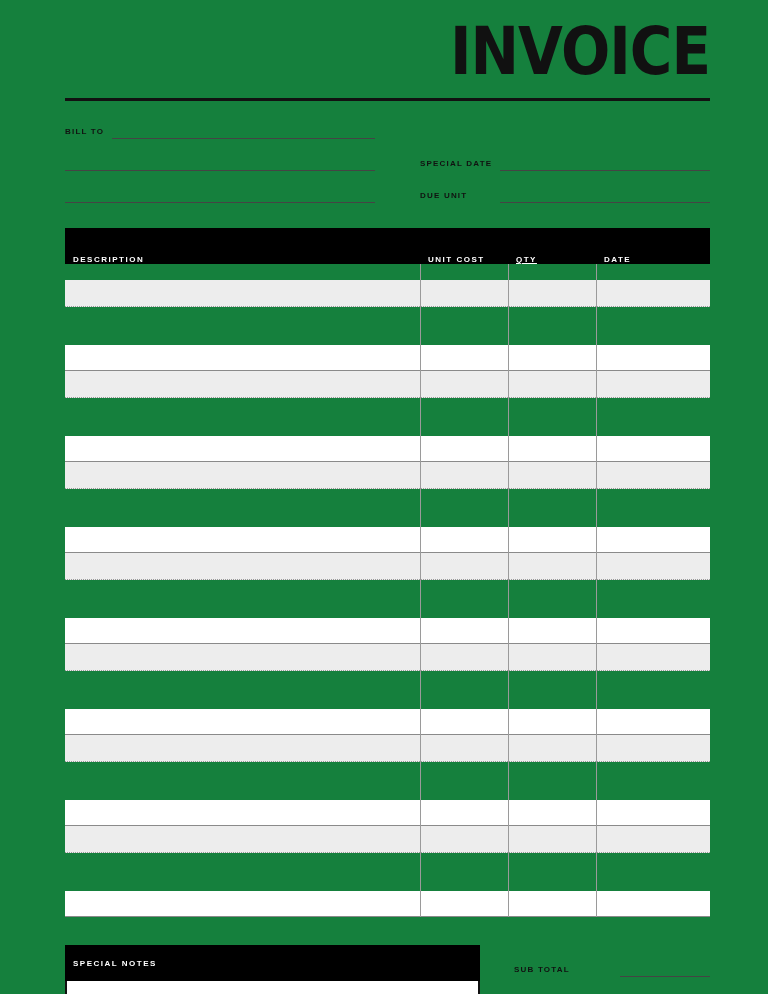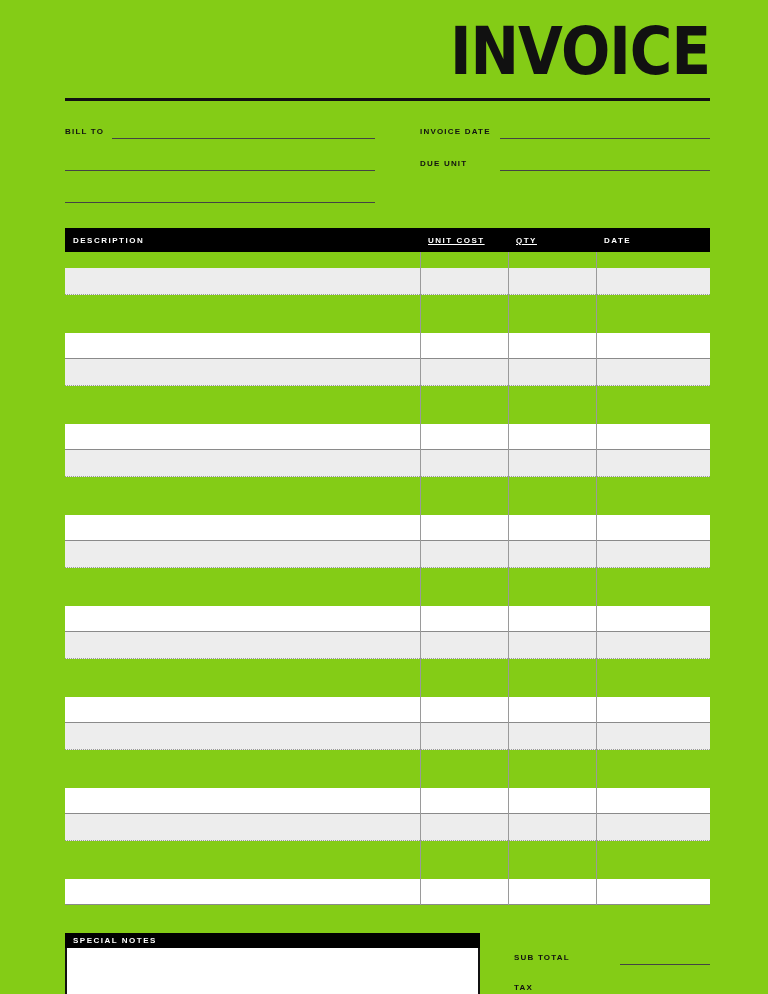--- a/index.html
+++ b/index.html
@@ -10,21 +10,21 @@
     --blank-line:#444444;
   }
   *{margin:0;padding:0;box-sizing:border-box;}
   html,body{background:#ffffff;}
   body{
     width:768px;
     font-family:"Liberation Sans","DejaVu Sans",sans-serif;
     color:var(--ink);
   }
   .page{
-    width:768px;height:994px;background:#84cc16;
+    width:768px;height:994px;background:#15803d;
     padding:26px 58px 0 65px;
     overflow:hidden;position:relative;
   }
 
   
   .masthead{text-align:right;}
   .title{
     font-family:"DejaVu Sans","Liberation Sans",sans-serif;
     font-weight:bold;font-size:58px;line-height:1;
     letter-spacing:-1px;display:inline-block;
@@ -36,50 +36,50 @@
   .lbl{
     font-size:8px;font-weight:bold;letter-spacing:1.2px;
     color:var(--ink);white-space:nowrap;
   }
   .field-row{display:flex;align-items:flex-end;height:32px;}
   .field-row .lbl{margin-right:8px;padding-bottom:3px;}
   .blank-line{border-bottom:1px solid var(--blank-line);height:0;}
   .grow{flex:1 1 auto;}
 
   
-  .meta{display:flex;margin-top:6px;}
+  .meta{display:flex;margin-top:6px;align-items:flex-end;}
   .meta-left{width:310px;margin-right:45px;}
   .meta-right{flex:1;}
   .meta-lbl{width:72px;flex:none;}
 
   
   .items{margin-top:25px;}
-  .thead{display:flex;height:24px;background:var(--table-header-bg);align-items:center;}
+  .thead{display:flex;height:36px;background:var(--table-header-bg);align-items:flex-end;}
   .th{
     color:#ffffff;font-size:8px;font-weight:bold;letter-spacing:1.5px;
     padding-left:8px;white-space:nowrap;
   }
   .col-desc{width:355px;}
-  .col-unit{width:88px;text-decoration:underline;}
+  .col-unit{width:88px;}
   .col-qty{width:88px;text-decoration:underline;}
   .col-total{flex:1;}
   .tbody{position:relative;padding-top:16px;}
   .vline{position:absolute;top:0;bottom:0;width:1px;background:var(--grid-line);}
   .v1{left:355px;}
   .v2{left:443px;}
   .v3{left:531px;}
   .row .half{height:27px;}
   .row .half.top{background:var(--row-fill);border-bottom:1px dotted var(--grid-line);height:27px;}
   .row .half.bottom{background:#ffffff;border-bottom:1px solid #8a8a8a;height:26px;}
 
   
   .mid{display:flex;margin-top:28px;}
   .notes{width:415px;}
   .notes-bar{
-    height:15px;background:var(--table-header-bg);display:flex;align-items:center;
+    height:36px;background:var(--table-header-bg);display:flex;align-items:center;
   }
   .notes-bar span{
     color:#ffffff;font-size:8px;font-weight:bold;letter-spacing:1.5px;padding-left:8px;
   }
   .notes-box{height:96px;border:2px solid var(--ink);border-top:0;background:#ffffff;}
   .totals{margin-left:auto;width:196px;padding-top:2px;}
   .tot{height:30px;}
   .tot-lbl{width:98px;flex:none;}
 
   
@@ -103,21 +103,21 @@
       </div>
       <div class="field-row">
         <span class="blank-line grow"></span>
       </div>
       <div class="field-row">
         <span class="blank-line grow"></span>
       </div>
     </div>
     <div class="meta-right">
       <div class="field-row">
-        <span class="lbl meta-lbl">INVOICE DATE</span>
+        <span class="lbl meta-lbl">SPECIAL DATE</span>
         <span class="blank-line grow"></span>
       </div>
       <div class="field-row">
         <span class="lbl meta-lbl">DUE UNIT</span>
         <span class="blank-line grow"></span>
       </div>
     </div>
   </section>
 
   <section class="items">

